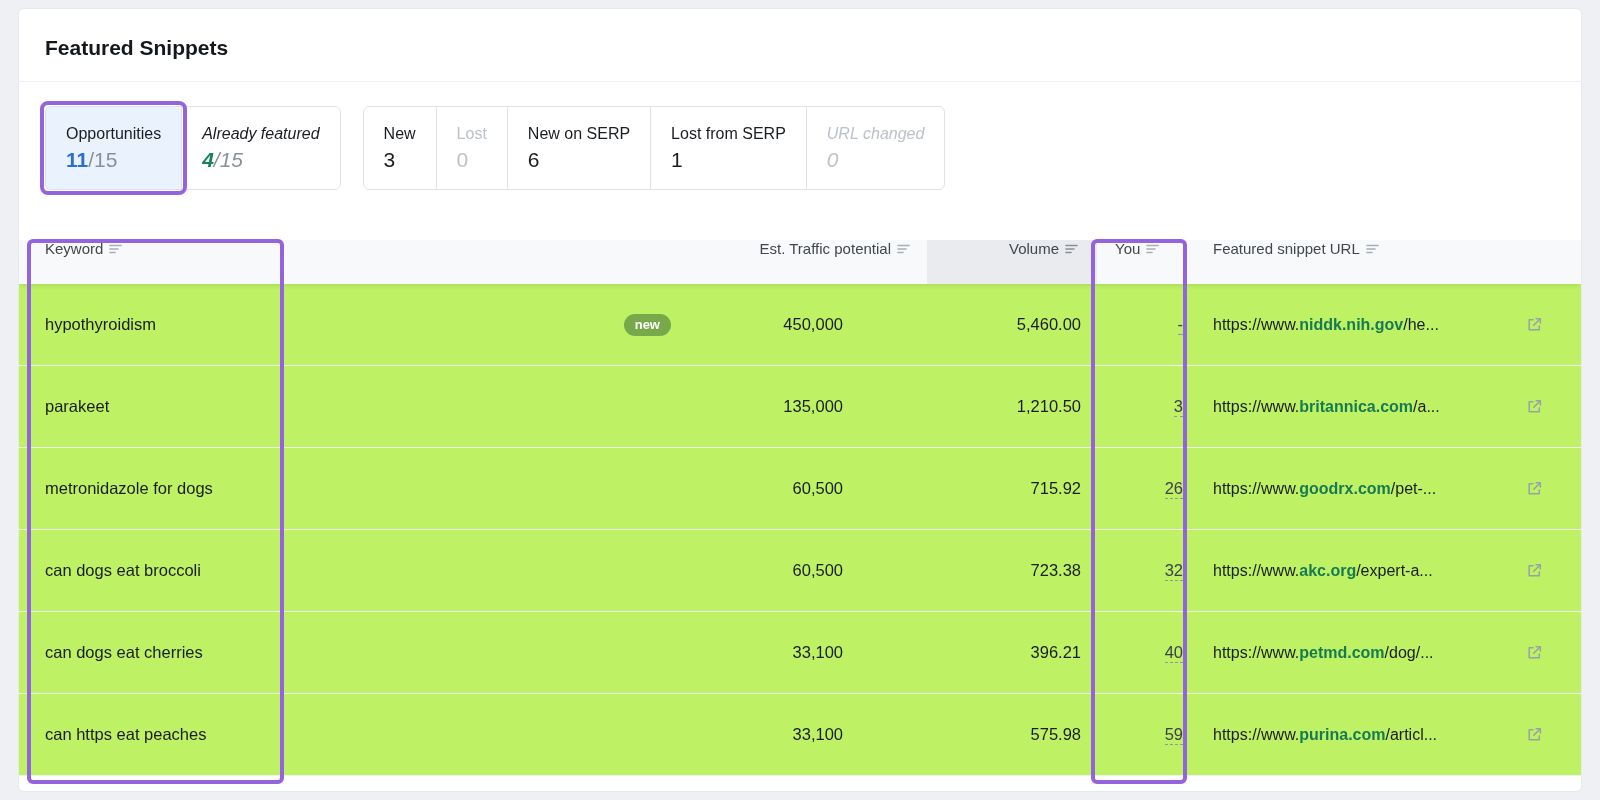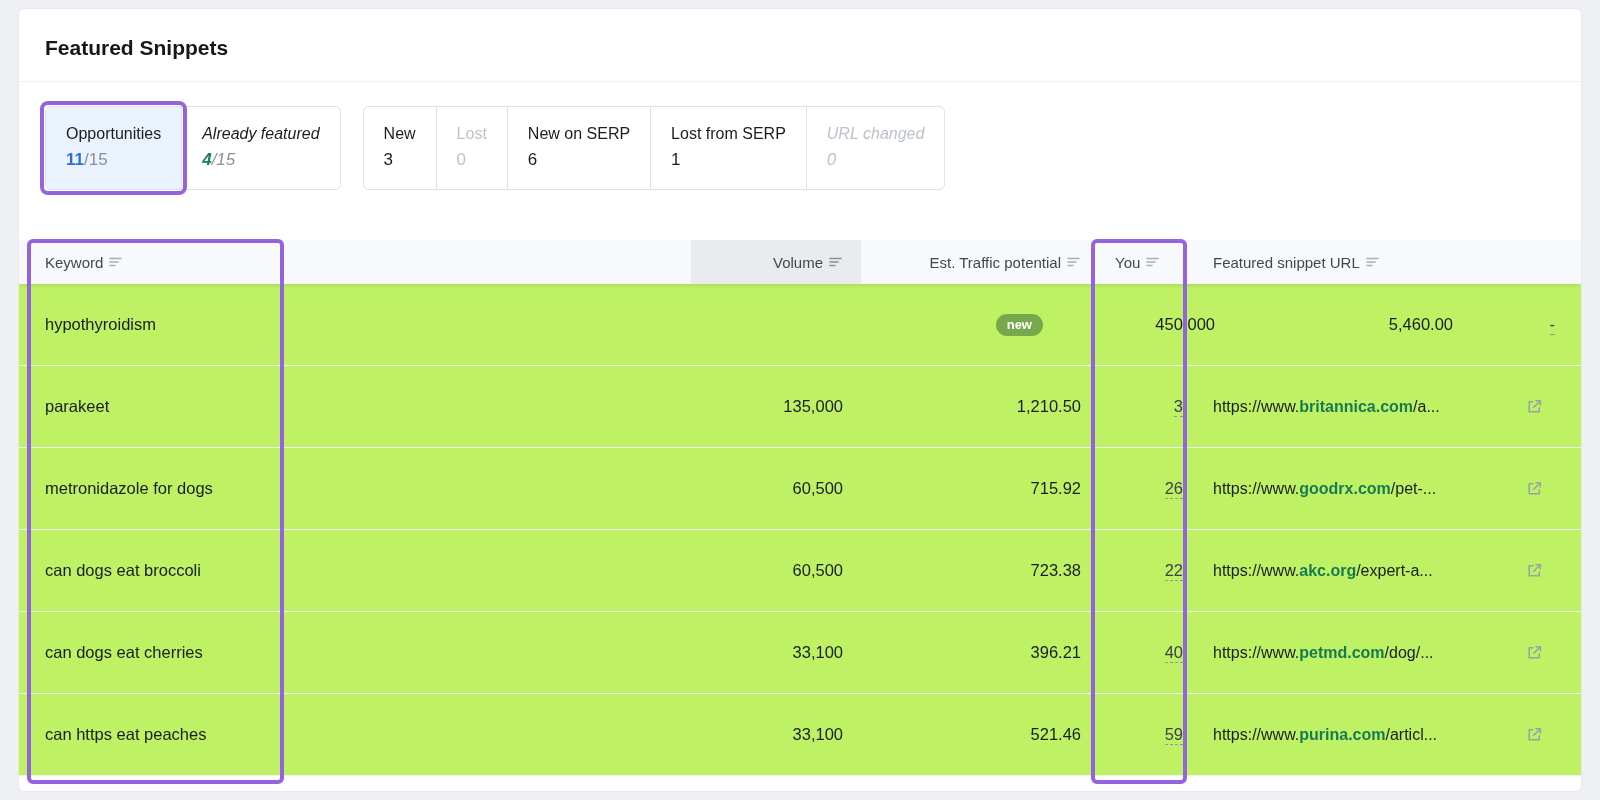--- a/index.html
+++ b/index.html
@@ -31,21 +31,21 @@
   .controls{display:flex;align-items:flex-start;padding:24px 26px 26px 26px;gap:22px;}
   .box-group{display:flex;}
   .ctl-box{
     border:1px solid #dfe3e8;background:#fff;padding:16px 20px;
     min-width:72px;cursor:pointer;position:relative;
   }
   .ctl-box + .ctl-box{margin-left:-1px;}
   .box-group .ctl-box:first-child{border-radius:6px 0 0 6px;}
   .box-group .ctl-box:last-child{border-radius:0 6px 6px 0;font-style:italic;}
   .ctl-label{font-size:16px;line-height:22px;color:#1a1d21;white-space:nowrap;}
-  .ctl-count{font-size:17px;line-height:26px;margin-top:2px;color:#1a1d21;}
+  .ctl-count{font-size:21px;line-height:26px;margin-top:2px;color:#1a1d21;}
   .ctl-box.selected{background:var(--selected-tab-bg,#EAF2FD);z-index:1;}
   .count-main.blue{color:var(--count-blue,#2A6FD6);font-weight:700;}
   .count-main.green{color:var(--count-green,#15835A);font-weight:700;}
   .count-sub{color:#8a9099;font-weight:400;}
   .ctl-box.disabled .ctl-label,.ctl-box.disabled .ctl-count{color:var(--disabled-text,#BCC2CA);}
   .ctl-box.annotated::after{
     content:"";position:absolute;inset:-6px;border:4px solid var(--annotation-purple,#9463DE);
     border-radius:8px;pointer-events:none;
   }
   
@@ -59,21 +59,21 @@
     display:flex;align-items:center;height:82px;border-bottom:1px solid #eef0f2;
     font-size:16.5px;background:#bef264;
   }
   .col{flex:none;}
   .col.keyword{width:276px;padding-left:26px;}
   .col.badge-col{flex:1 1 auto;display:flex;justify-content:flex-end;align-items:center;padding-right:20px;}
   .col.volume{width:170px;text-align:right;padding-right:18px;}
   .col.traffic{width:236px;text-align:right;padding-right:16px;}
   .col.you{width:112px;text-align:right;padding-right:26px;}
   .col.url{width:372px;display:flex;align-items:center;padding-left:4px;padding-right:38px;}
-  .thead .col{display:flex;align-items:center;height:100%;}
+  .thead .col{display:flex;align-items:flex-start;height:100%;}
   .thead .hcell{display:inline-flex;align-items:center;gap:6px;cursor:pointer;white-space:nowrap;}
   .thead .col.keyword{justify-content:flex-start;}
   .thead .col.volume{justify-content:flex-end;background:#e9ebee;}
   .thead .col.traffic{justify-content:flex-end;}
   .thead .col.you{justify-content:flex-start;padding-left:18px;padding-right:0;}
   .thead .col.url{justify-content:flex-start;}
   .sort-icon{display:inline-block;line-height:0;}
   .new-badge{
     background:var(--badge-green,#77A84B);color:#fff;font-size:13px;font-weight:700;
     padding:3px 11px;border-radius:11px;line-height:16px;
@@ -146,37 +146,37 @@
           <span class="sort-icon"><svg width="14" height="12" viewBox="0 0 14 12">
                 <g stroke="#a7aeb8" stroke-width="1.6" stroke-linecap="round">
                   <line x1="1" y1="2.5" x2="12" y2="2.5"></line>
                   <line x1="1" y1="6" x2="9" y2="6"></line>
                   <line x1="1" y1="9.5" x2="6" y2="9.5"></line>
                 </g>
               </svg></span>
         </span>
       </div>
       <div class="col badge-col"></div>
+      <div class="col traffic">
+        <span class="hcell">
+          <span>Est. Traffic potential</span>
+          <span class="sort-icon"><svg width="14" height="12" viewBox="0 0 14 12">
+                <g stroke="#a7aeb8" stroke-width="1.6" stroke-linecap="round">
+                  <line x1="1" y1="2.5" x2="12" y2="2.5"></line>
+                  <line x1="1" y1="6" x2="9" y2="6"></line>
+                  <line x1="1" y1="9.5" x2="6" y2="9.5"></line>
+                </g>
+              </svg></span>
+        </span>
+      </div>
       <div class="col volume">
         <span class="hcell">
           <span>Volume</span>
           <span class="sort-icon"><svg width="14" height="12" viewBox="0 0 14 12">
                 <g stroke="#8a9099" stroke-width="1.6" stroke-linecap="round">
-                  <line x1="1" y1="2.5" x2="12" y2="2.5"></line>
-                  <line x1="1" y1="6" x2="9" y2="6"></line>
-                  <line x1="1" y1="9.5" x2="6" y2="9.5"></line>
-                </g>
-              </svg></span>
-        </span>
-      </div>
-      <div class="col traffic">
-        <span class="hcell">
-          <span>Est. Traffic potential</span>
-          <span class="sort-icon"><svg width="14" height="12" viewBox="0 0 14 12">
-                <g stroke="#a7aeb8" stroke-width="1.6" stroke-linecap="round">
                   <line x1="1" y1="2.5" x2="12" y2="2.5"></line>
                   <line x1="1" y1="6" x2="9" y2="6"></line>
                   <line x1="1" y1="9.5" x2="6" y2="9.5"></line>
                 </g>
               </svg></span>
         </span>
       </div>
       <div class="col you">
         <span class="hcell">
           <span>You</span>
@@ -208,20 +208,28 @@
       <span>hypothyroidism</span>
     </div>
     <div class="col badge-col">
       <span class="new-badge">new</span>
     </div>
     <div class="col volume">450,000</div>
     <div class="col traffic">5,460.00</div>
     <div class="col you">
       <span class="you-link">-</span>
     </div>
+    <div class="col url">
+      <span class="url-text"><span>https://www.</span><span class="domain">niddk.nih.gov</span><span>/he...</span></span>
+      <span class="ext-icon"><svg width="17" height="17" viewBox="0 0 16 16" fill="none" stroke="#98a0a9" stroke-width="1.4" stroke-linecap="round" stroke-linejoin="round">
+                <path d="M6.5 3.5 H3 V13 H12.5 V9.5"></path>
+                <path d="M9.5 2.5 H13.5 V6.5"></path>
+                <path d="M13.2 2.8 L7.3 8.7"></path>
+              </svg></span>
+    </div>
   </div>
 
   <div class="trow">
     <div class="col keyword">
       <span>parakeet</span>
     </div>
     <div class="col badge-col">
       
     </div>
     <div class="col volume">135,000</div>
@@ -264,21 +272,21 @@
   <div class="trow">
     <div class="col keyword">
       <span>can dogs eat broccoli</span>
     </div>
     <div class="col badge-col">
       
     </div>
     <div class="col volume">60,500</div>
     <div class="col traffic">723.38</div>
     <div class="col you">
-      <span class="you-link">22</span>
+      <span class="you-link">32</span>
     </div>
     <div class="col url">
       <span class="url-text"><span>https://www.</span><span class="domain">akc.org</span><span>/expert-a...</span></span>
       <span class="ext-icon"><svg width="17" height="17" viewBox="0 0 16 16" fill="none" stroke="#98a0a9" stroke-width="1.4" stroke-linecap="round" stroke-linejoin="round">
                 <path d="M6.5 3.5 H3 V13 H12.5 V9.5"></path>
                 <path d="M9.5 2.5 H13.5 V6.5"></path>
                 <path d="M13.2 2.8 L7.3 8.7"></path>
               </svg></span>
     </div>
   </div>
@@ -306,21 +314,21 @@
   </div>
 
   <div class="trow">
     <div class="col keyword">
       <span>can https eat peaches</span>
     </div>
     <div class="col badge-col">
       
     </div>
     <div class="col volume">33,100</div>
-    <div class="col traffic">521.46</div>
+    <div class="col traffic">575.98</div>
     <div class="col you">
       <span class="you-link">59</span>
     </div>
     <div class="col url">
       <span class="url-text"><span>https://www.</span><span class="domain">purina.com</span><span>/articl...</span></span>
       <span class="ext-icon"><svg width="17" height="17" viewBox="0 0 16 16" fill="none" stroke="#98a0a9" stroke-width="1.4" stroke-linecap="round" stroke-linejoin="round">
                 <path d="M6.5 3.5 H3 V13 H12.5 V9.5"></path>
                 <path d="M9.5 2.5 H13.5 V6.5"></path>
                 <path d="M13.2 2.8 L7.3 8.7"></path>
               </svg></span>

